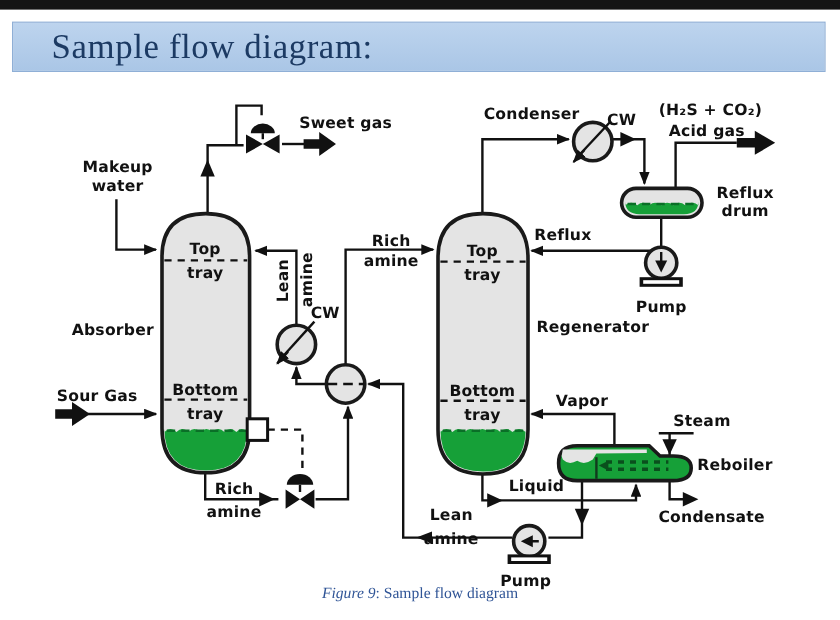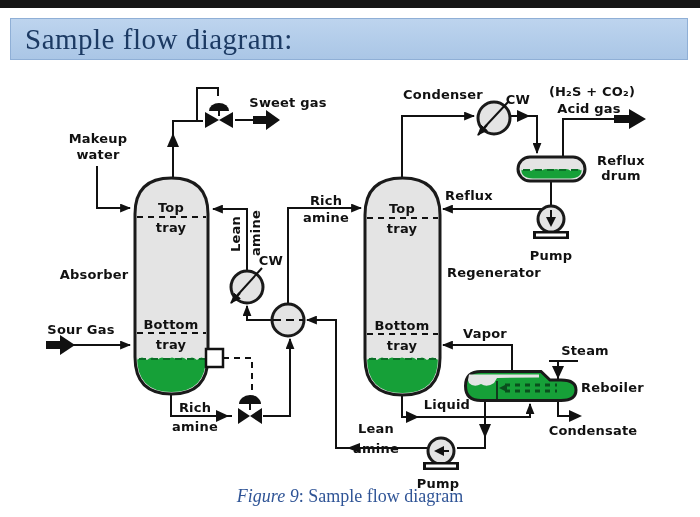--- a/index.html
+++ b/index.html
@@ -3,23 +3,23 @@
 <meta charset="utf-8">
 <style>
   html,body{margin:0;padding:0;background:#fff;}
   #page{position:relative;width:700px;height:517px;background:#ffffff;overflow:hidden;
         font-family:"DejaVu Sans",sans-serif;}
   #topbar{position:absolute;left:0;top:0;width:700px;height:8px;background:#151515;}
   #titlebar{position:absolute;left:10px;top:18px;width:676px;height:40px;
             background:linear-gradient(#bdd4ee,#aac6e6);border:1px solid #8fafd6;
             display:flex;align-items:center;}
   #titlebar .t{font-family:"Liberation Serif",serif;font-size:29px;color:#1c3a63;
-               padding-left:14px;letter-spacing:.5px;}
+               padding-left:32px;letter-spacing:.5px;}
   #caption{position:absolute;left:0;top:486px;width:700px;text-align:center;
-           font-family:"Liberation Serif",serif;font-size:18px;color:#2f5496;}
+           font-family:"Liberation Serif",serif;font-size:13px;color:#2f5496;}
   #caption .fig{font-style:italic;}
   svg{position:absolute;left:0;top:0;}
   text{font-family:"DejaVu Sans",sans-serif;font-size:13px;font-weight:bold;fill:#111;
        letter-spacing:.2px;}
   .ln{stroke:#111;stroke-width:2;fill:none;}
   .lnD{stroke:#111;stroke-width:2;fill:none;stroke-dasharray:6 5;}
   .vessel{fill:#e4e4e4;stroke:#1a1a1a;stroke-width:3;}
   .grn{fill:#16a038;}
   .grnline{stroke:#0a6f27;stroke-width:2;fill:none;stroke-dasharray:7 5;}
   .blk{fill:#111;}

